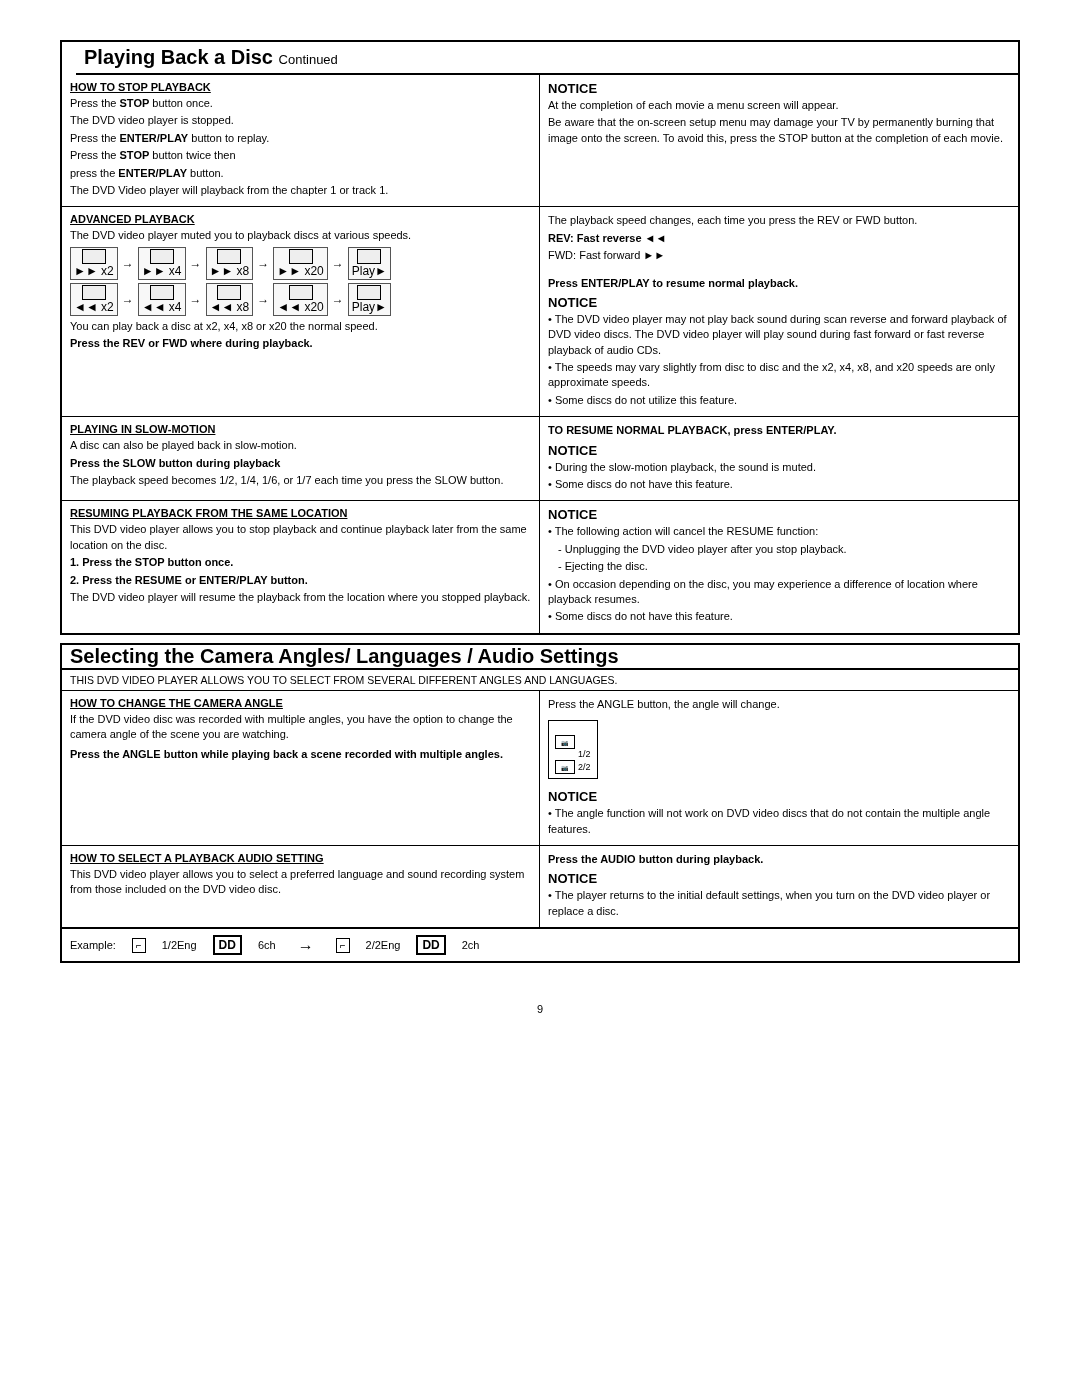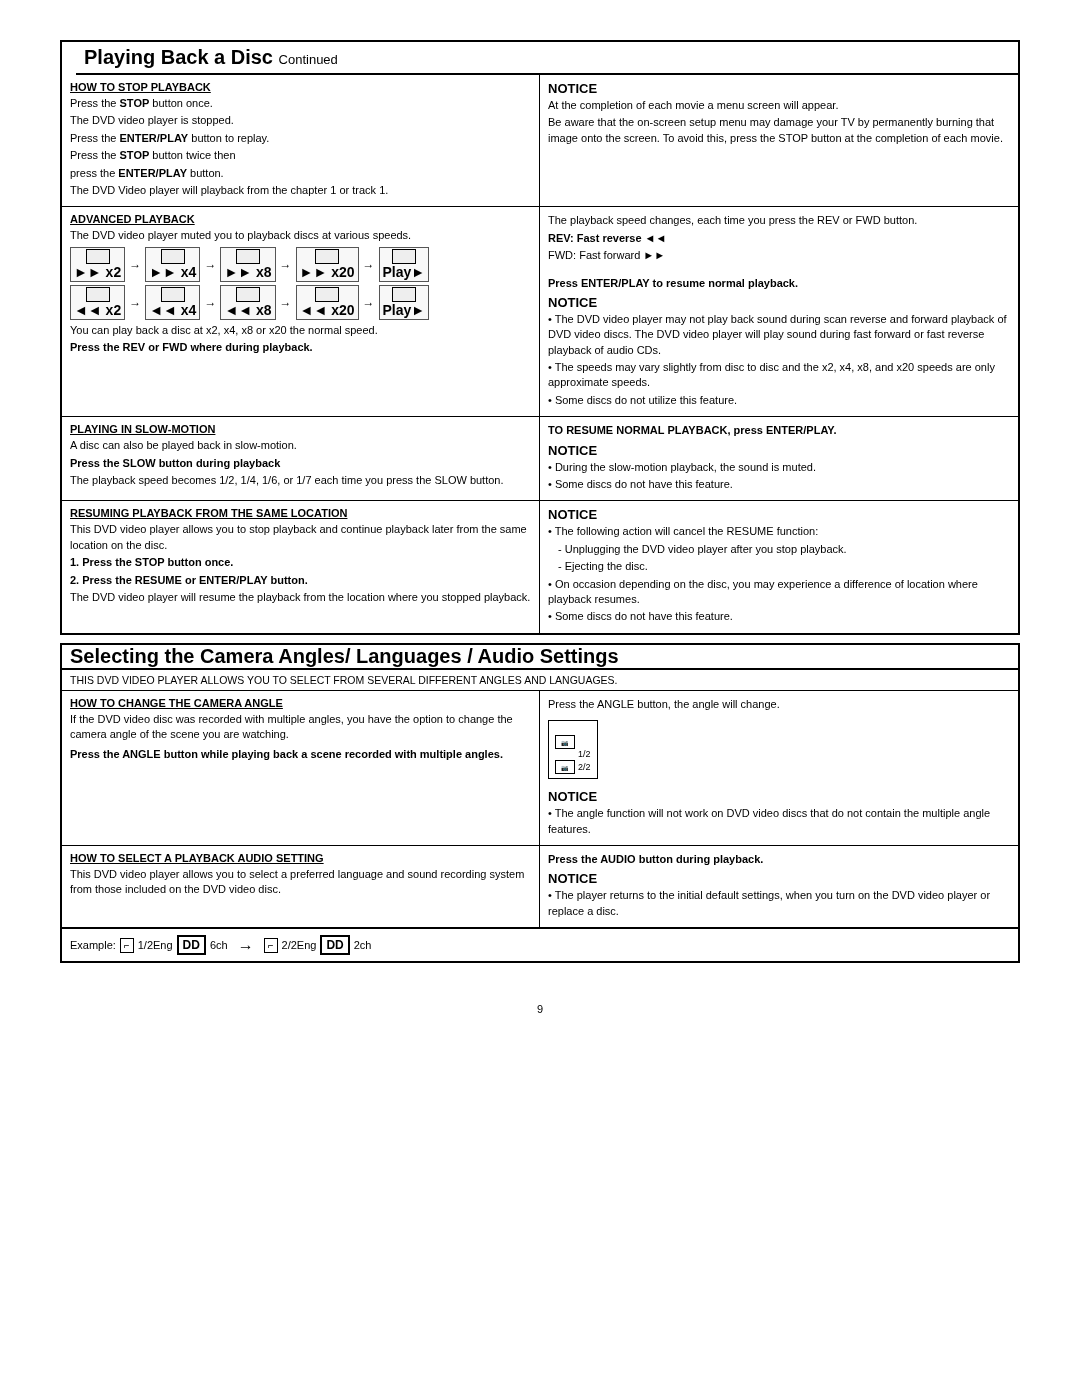--- a/index.html
+++ b/index.html
@@ -101,21 +101,21 @@
       border: 1px solid #000;
       font-size: 7px;
       display: inline-flex;
       align-items: center;
       justify-content: center;
     }
 
     .example-row {
       display: flex;
       align-items: center;
-      gap: 4px;
+      gap: 16px;
       padding: 6px 8px;
       font-size: 11px;
       border-top: 1px solid #000;
     }
 
     .dd-box {
       border: 2px solid #000;
       padding: 1px 4px;
       font-size: 12px;
       font-weight: bold;
@@ -143,22 +143,22 @@
       padding: 1px 3px;
       font-size: 8.5px;
       display: inline-flex;
       flex-direction: column;
       align-items: center;
       min-width: 36px;
       background: #f8f8f8;
     }
 
     .speed-label {
-      font-size: 14px;
-      font-weight: bold;
+      font-size: 12px;
+      font-weight: normal;
     }
 
     .screen-mini {
       width: 24px;
       height: 15px;
       border: 1px solid #000;
       background: #eee;
       display: inline-block;
     }
   </style>

